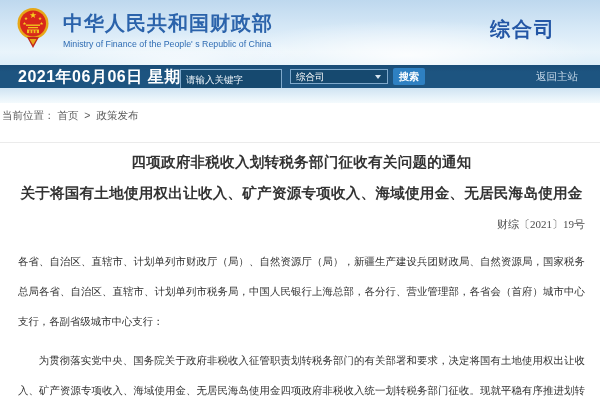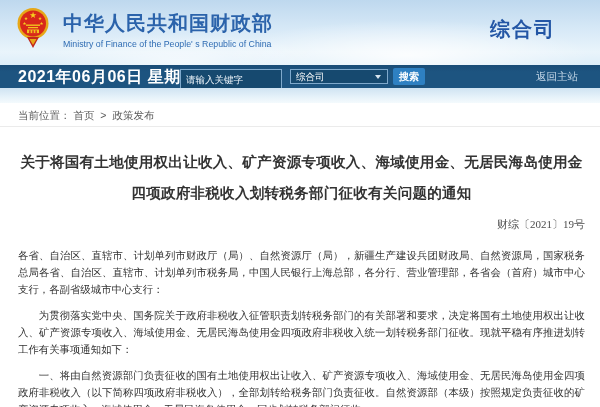--- a/index.html
+++ b/index.html
@@ -66,39 +66,39 @@
     position:absolute; right:22px; top:0; line-height:23px;
     color:#c6d8e8; font-size:10.5px; text-decoration:none; cursor:pointer;
   }
   
   .sky-strip {
     position:absolute; left:0; top:88px; width:600px; height:15px;
     background:linear-gradient(180deg,#cfe3f2 0%, #e6f2fa 60%, #f4fafd 100%);
   }
   
   .breadcrumb {
-    position:absolute; left:0; top:103px; width:600px; height:24px;
+    position:absolute; left:0; top:103px; width:600px; height:40px;
     background:#ffffff; border-bottom:1px solid #ebebeb;
-    font-size:10.5px; color:#5a5a5a; line-height:25px; padding-left:18px;
+    font-size:10.5px; color:#5a5a5a; line-height:25px; padding-left:2px;
   }
   .breadcrumb a { color:#5a5a5a; text-decoration:none; cursor:pointer; }
   .breadcrumb .sep { margin:0 3px; }
   
   .article { position:absolute; left:0; top:128px; width:600px; padding:0 15px 0 18px; }
   .article-title {
     margin-top:19px; text-align:center; color:#333333;
     font-size:14.6px; font-weight:bold; line-height:31px; letter-spacing:.2px;
   }
   .article-title .tline { display:block; }
   .doc-number {
     margin-top:8px; text-align:right; color:#4d4d4d; font-size:11px;
     font-family:"Liberation Serif","DejaVu Serif",serif;
   }
   .para {
-    margin-top:9px; color:#333333; font-size:10.4px; line-height:17px;
+    margin-top:9px; color:#333333; font-size:10.4px; line-height:30px;
     text-align:justify; font-family:Liberation Sans, sans-serif;
   }
   .para.first { margin-top:15px; }
   .para.indent { text-indent:2em; }
 </style>
 </head>
 <body>
 
 <div class="page">
 
@@ -144,22 +144,22 @@
 
   <div class="breadcrumb">
     <span>当前位置：</span>
     <a>首页</a>
     <span class="sep">&gt;</span>
     <a>政策发布</a>
   </div>
 
   <div class="article">
     <h1 class="article-title">
+      <span class="tline">四项政府非税收入划转税务部门征收有关问题的通知</span>
       <span class="tline">关于将国有土地使用权出让收入、矿产资源专项收入、海域使用金、无居民海岛使用金</span>
-      <span class="tline">四项政府非税收入划转税务部门征收有关问题的通知</span>
     </h1>
     <div class="doc-number">财综〔2021〕19号</div>
     <p class="para first">各省、自治区、直辖市、计划单列市财政厅（局）、自然资源厅（局），新疆生产建设兵团财政局、自然资源局，国家税务总局各省、自治区、直辖市、计划单列市税务局，中国人民银行上海总部，各分行、营业管理部，各省会（首府）城市中心支行，各副省级城市中心支行：</p>
     <p class="para indent">为贯彻落实党中央、国务院关于政府非税收入征管职责划转税务部门的有关部署和要求，决定将国有土地使用权出让收入、矿产资源专项收入、海域使用金、无居民海岛使用金四项政府非税收入统一划转税务部门征收。现就平稳有序推进划转工作有关事项通知如下：</p>
     <p class="para indent">一、将由自然资源部门负责征收的国有土地使用权出让收入、矿产资源专项收入、海域使用金、无居民海岛使用金四项政府非税收入（以下简称四项政府非税收入），全部划转给税务部门负责征收。自然资源部（本级）按照规定负责征收的矿产资源专项收入、海域使用金、无居民海岛使用金，同步划转税务部门征收。</p>
   </div>
 
 </div>
 
 </body></html>

